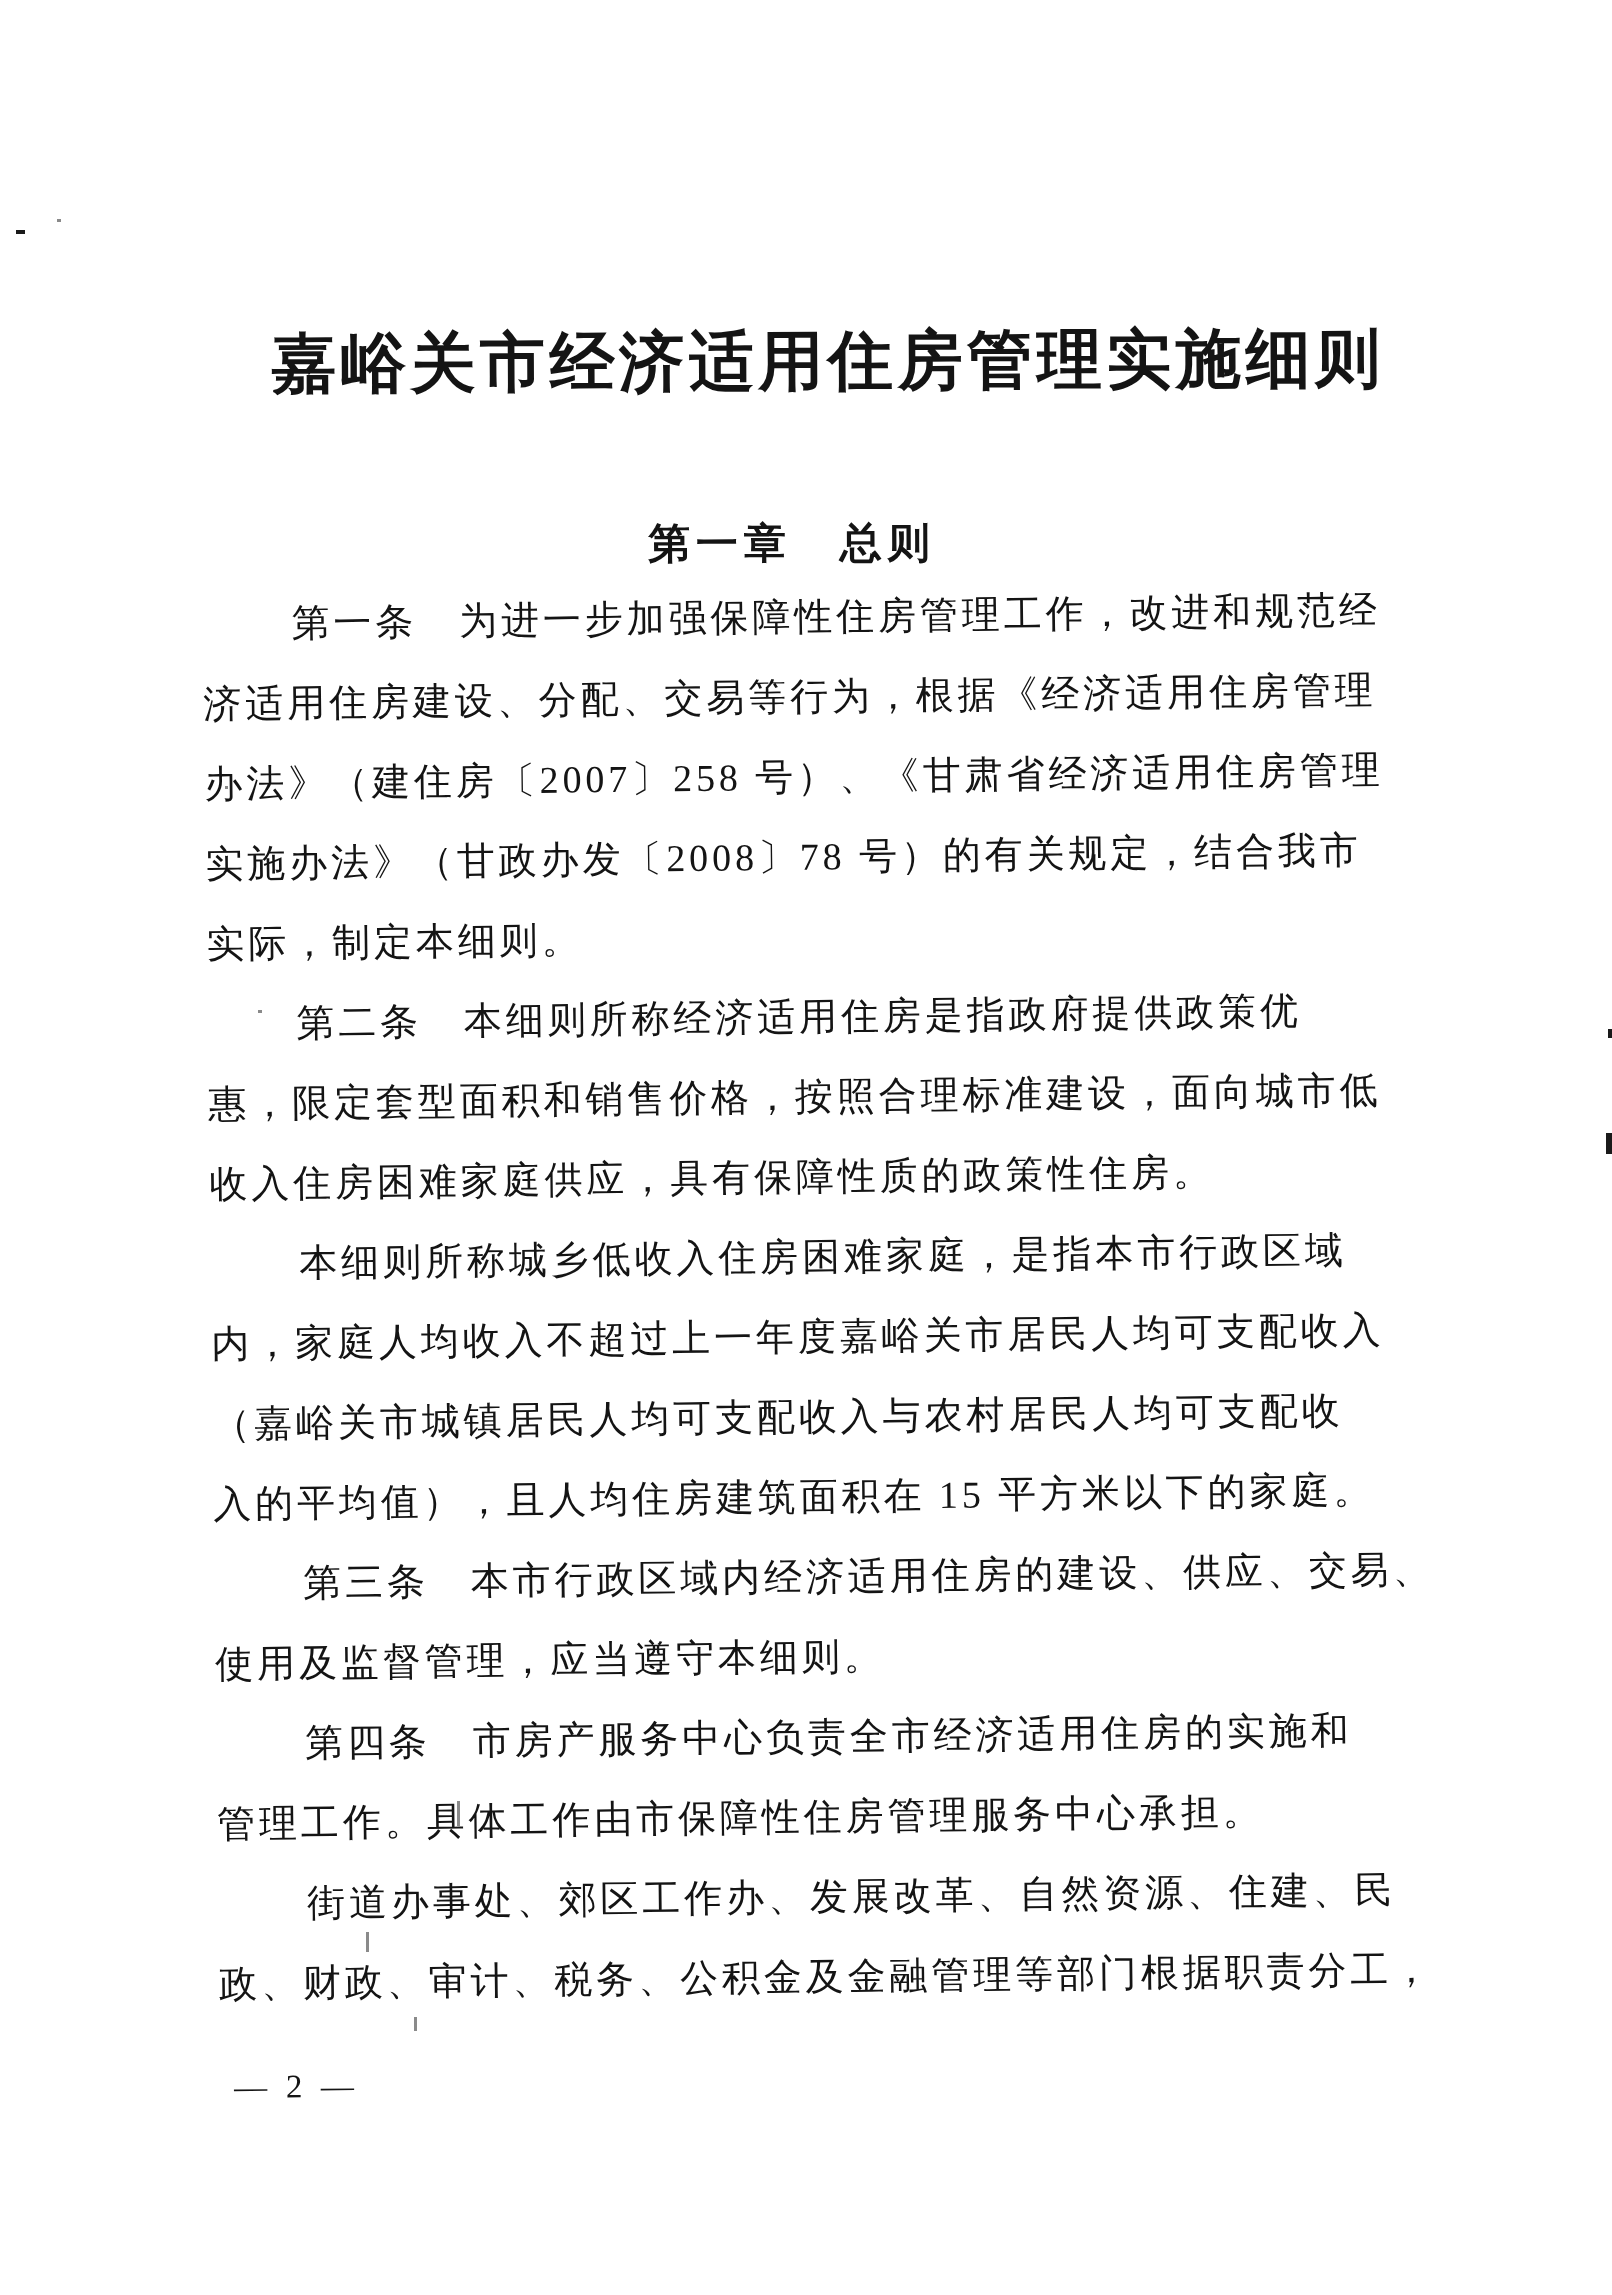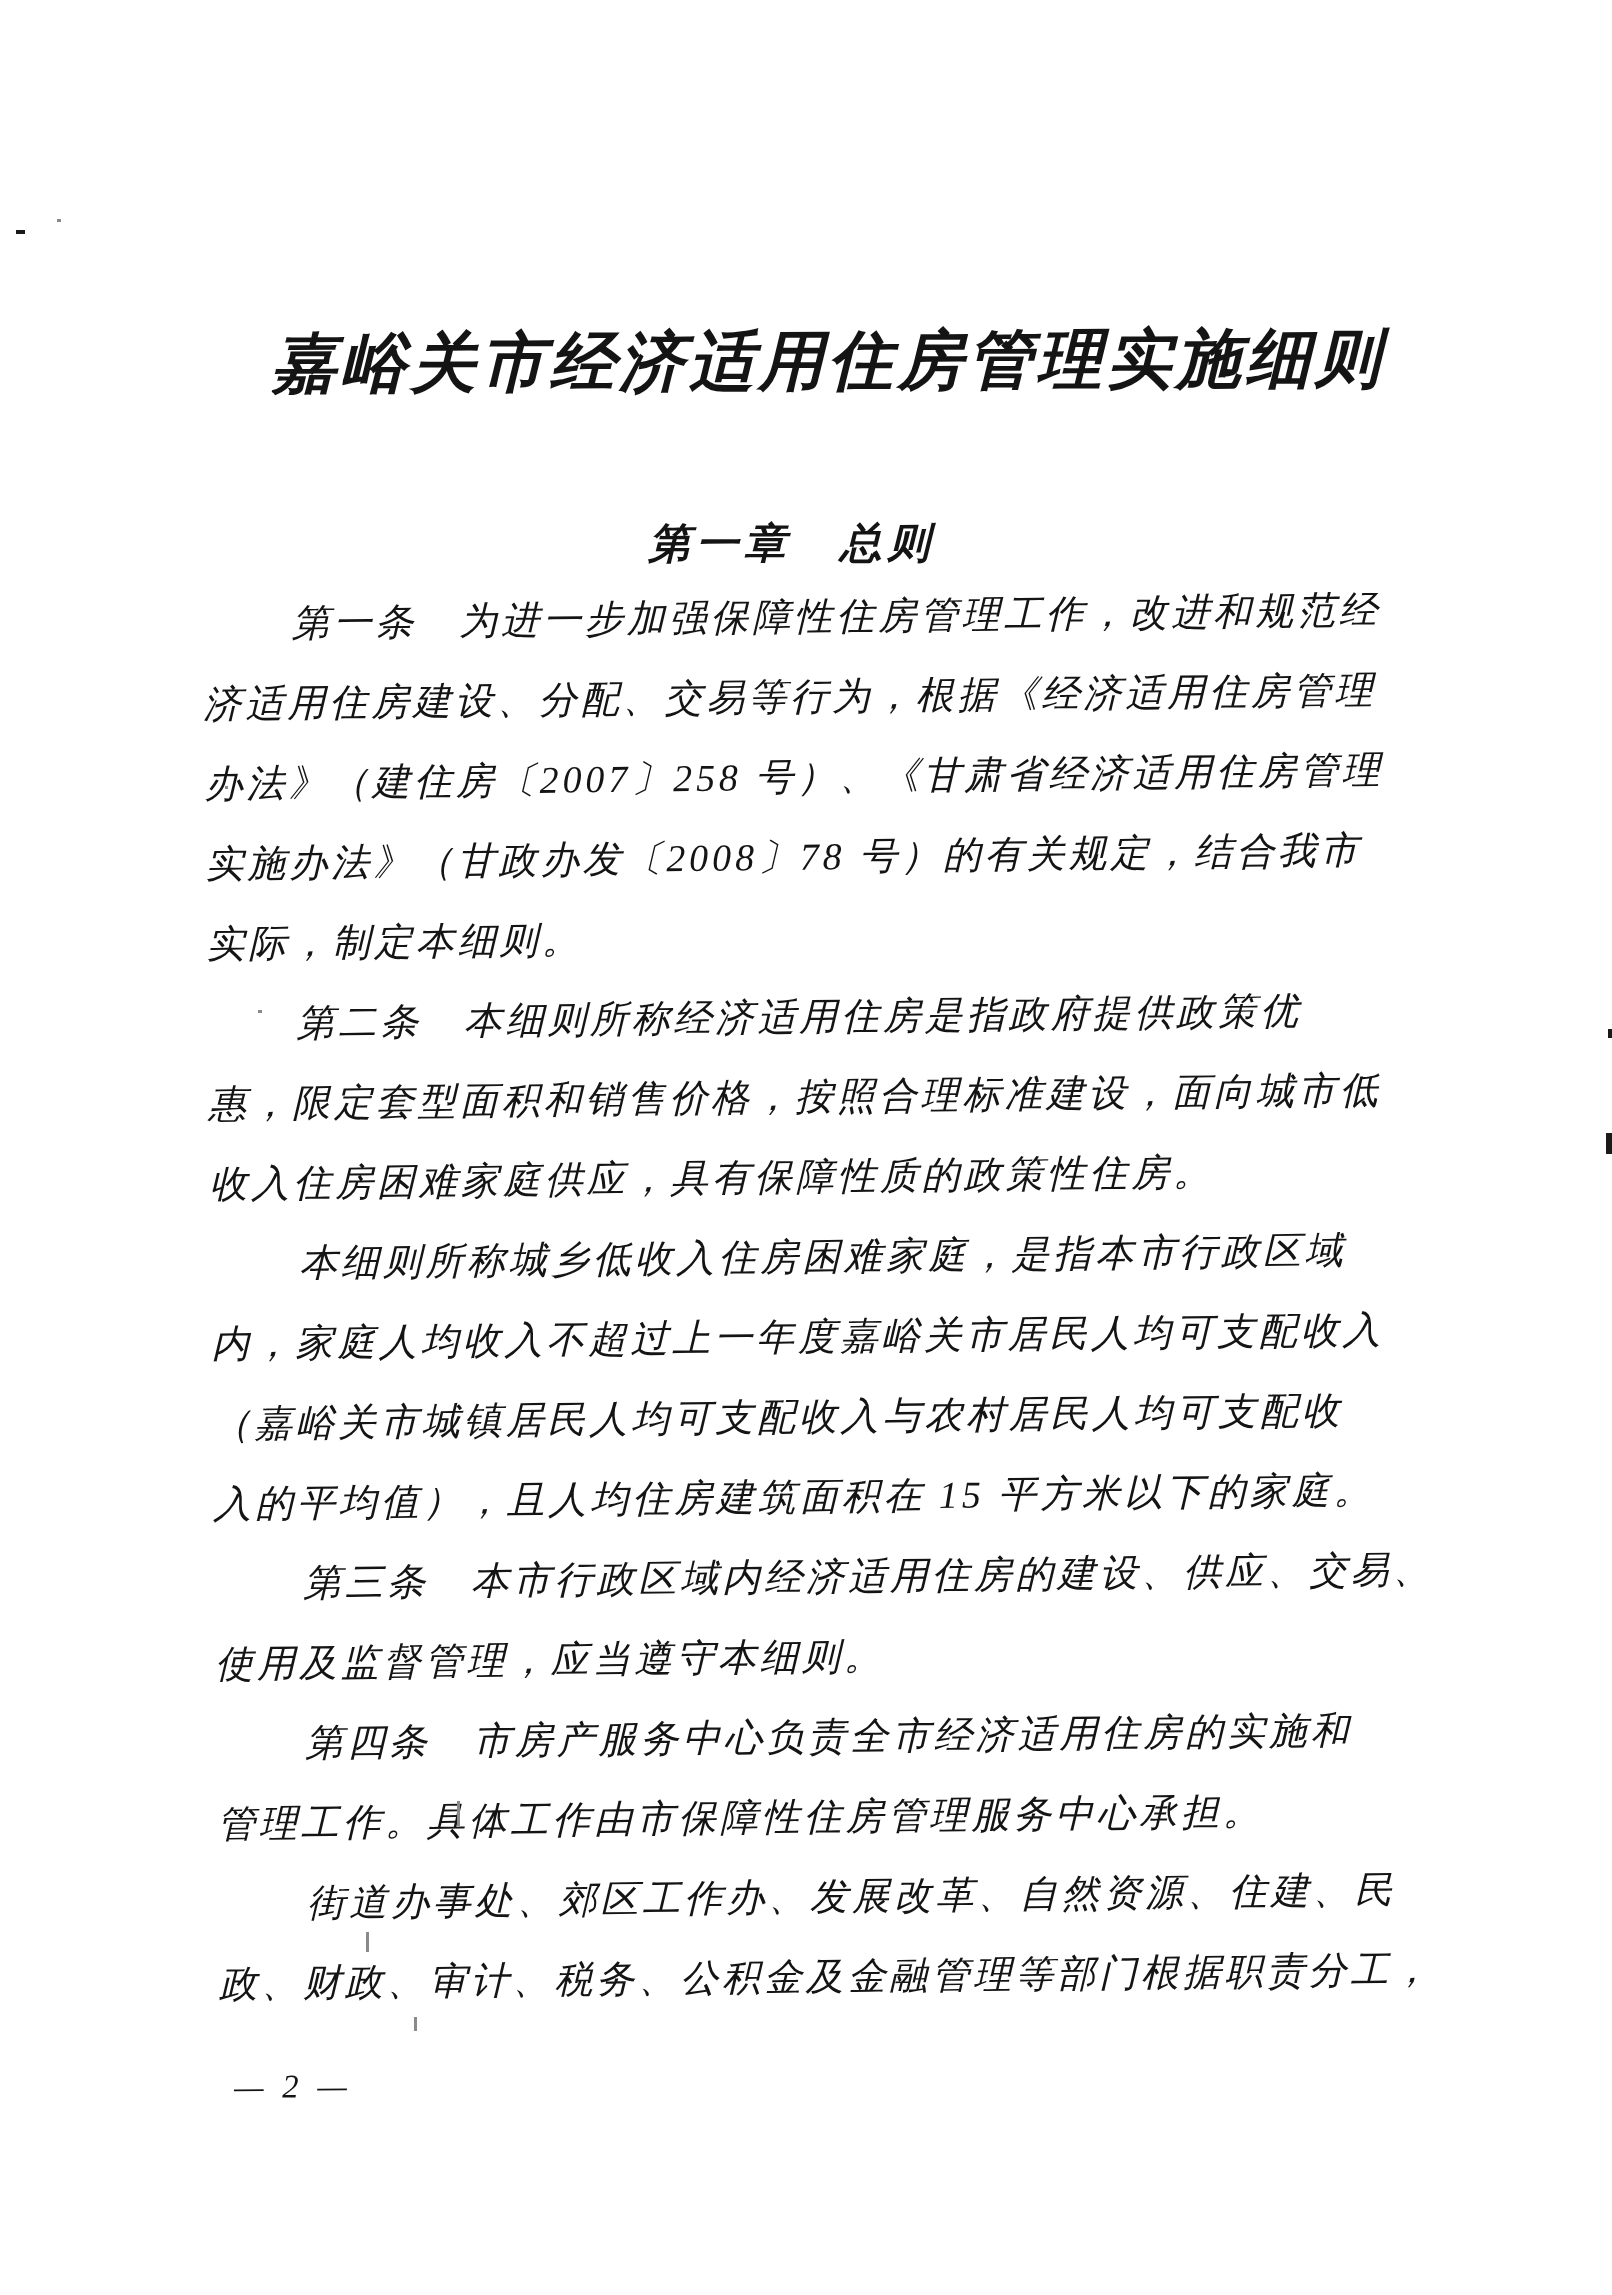--- a/index.html
+++ b/index.html
@@ -7,21 +7,20 @@
     padding: 0;
     background: #ffffff;
   }
   .page {
     position: relative;
     width: 1613px;
     height: 2295px;
     background: #ffffff;
     overflow: hidden;
     color: #141414;
-    font-style: italic;
   }
   .doc-title {
     position: absolute;
     left: 271px;
     top: 325px;
     font-family: "Liberation Serif", "DejaVu Serif", serif;
     font-weight: 700;
     font-size: 65px;
     line-height: 78px;
     letter-spacing: 4.6px;

